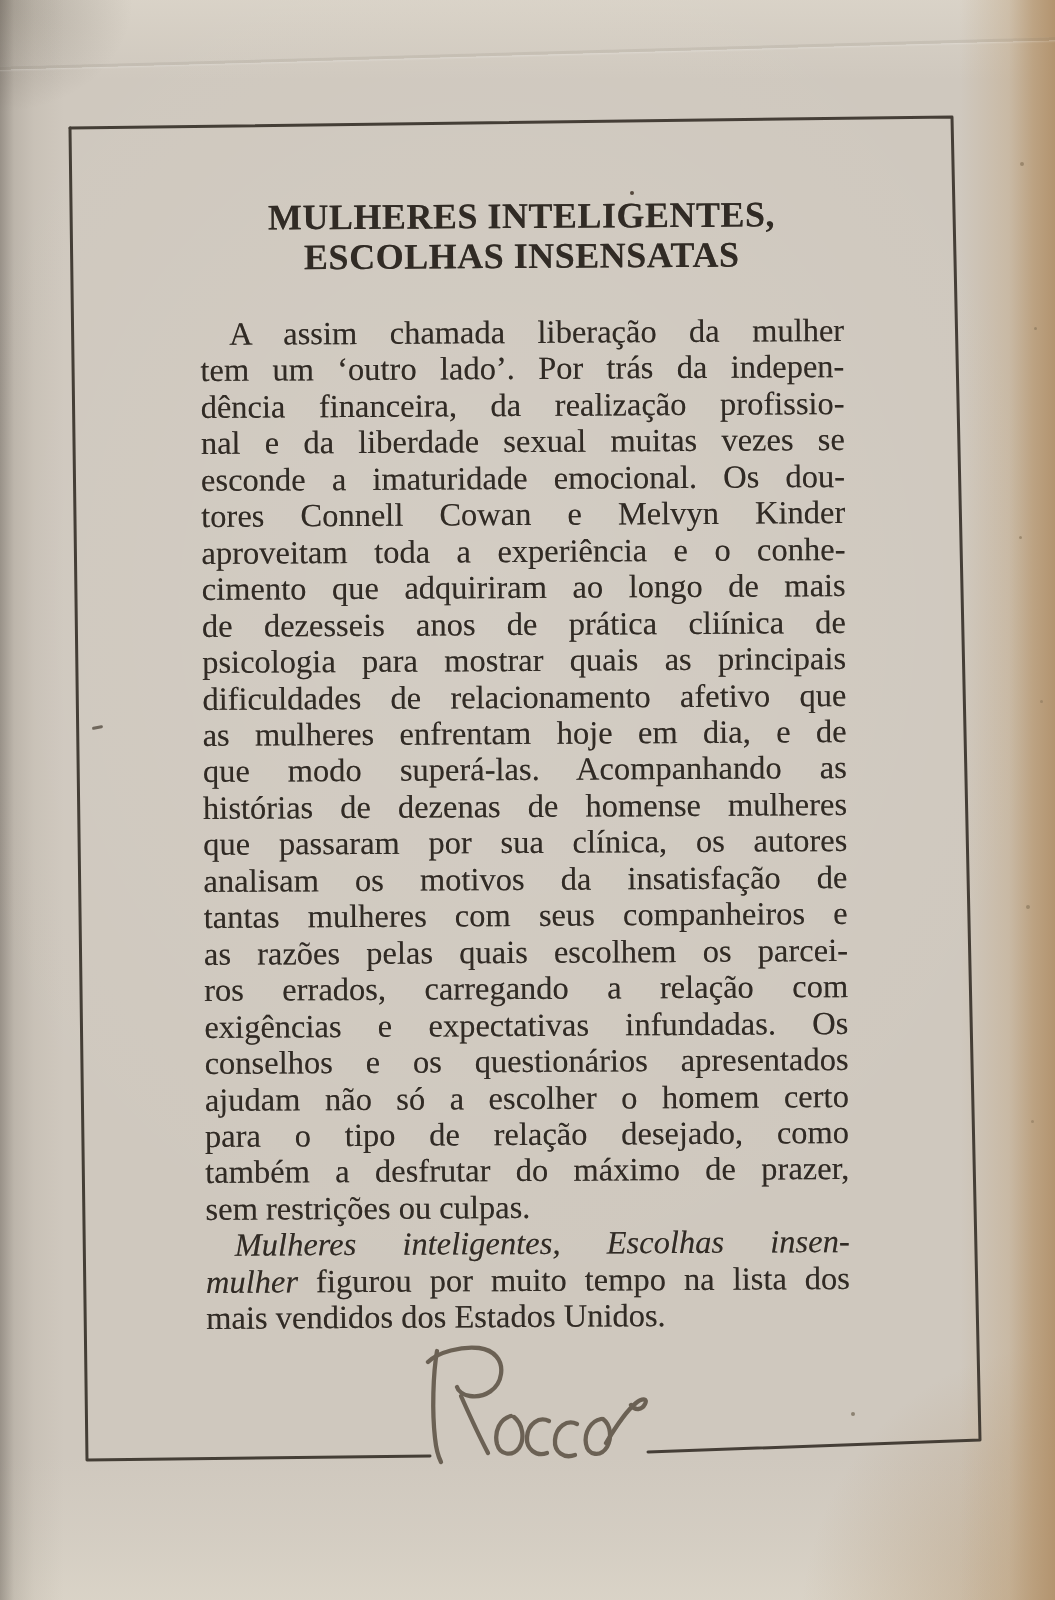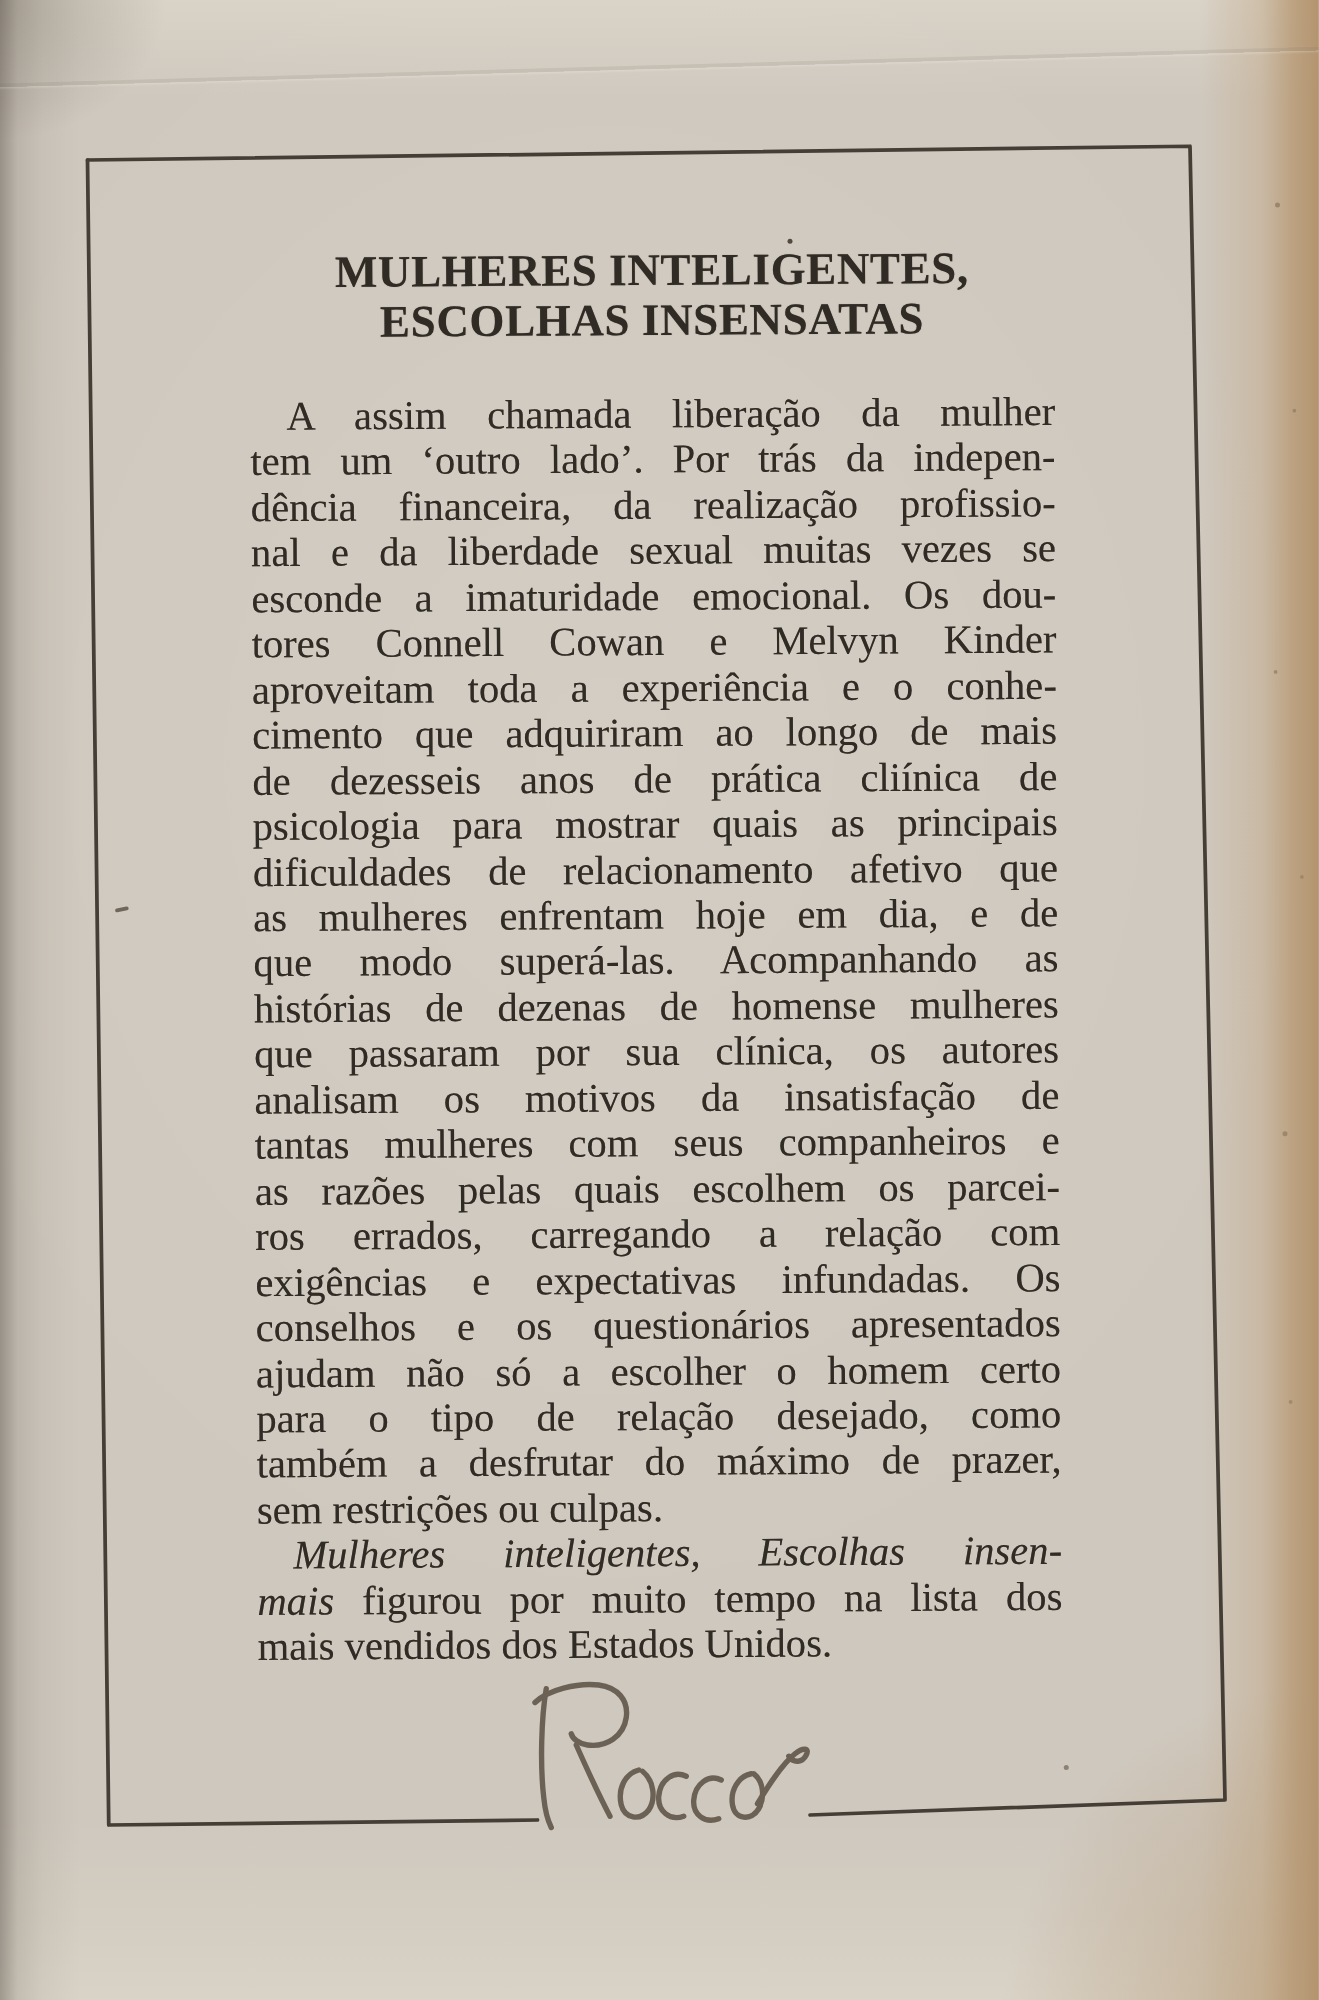--- a/index.html
+++ b/index.html
@@ -104,21 +104,21 @@
         <div class="bodyline"><span>tantas mulheres com seus companheiros e</span></div>
         <div class="bodyline"><span>as razões pelas quais escolhem os parcei-</span></div>
         <div class="bodyline"><span>ros errados, carregando a relação com</span></div>
         <div class="bodyline"><span>exigências e expectativas infundadas. Os</span></div>
         <div class="bodyline"><span>conselhos e os questionários apresentados</span></div>
         <div class="bodyline"><span>ajudam não só a escolher o homem certo</span></div>
         <div class="bodyline"><span>para o tipo de relação desejado, como</span></div>
         <div class="bodyline"><span>também a desfrutar do máximo de prazer,</span></div>
         <div class="bodyline lastline"><span>sem restrições ou culpas.</span></div>
         <div class="bodyline indent"><span class="it">Mulheres inteligentes, Escolhas insen-</span></div>
-        <div class="bodyline"><span class="it">mais</span><span> figurou por muito tempo na lista dos</span></div>
+        <div class="bodyline"><span class="it">mulher</span><span> figurou por muito tempo na lista dos</span></div>
         <div class="bodyline lastline"><span>mais vendidos dos Estados Unidos.</span></div>
       </div>
   </div>
 
   <svg class="overlay" viewBox="0 0 1055 1600" role="img" aria-label="Rocco">
     <g fill="none" stroke="var(--signature)" stroke-width="4.3" stroke-linecap="round" stroke-linejoin="round" opacity="0.92">
       <path d="M437,1351 C433,1374 432,1412 435,1438 C436,1448 438,1456 441,1462"></path>
       <path d="M428,1362 C438,1352 462,1346 479,1348 C494,1350 503,1360 501,1374 C499,1389 485,1398 470,1396 C463,1395 458,1391 457,1387"></path>
       <path d="M461,1396 C469,1414 477,1432 488,1453"></path>
       <path d="M511,1416 C500,1419 494,1431 497,1444 C500,1455 512,1457 519,1448 C525,1439 523,1424 514,1417"></path>

